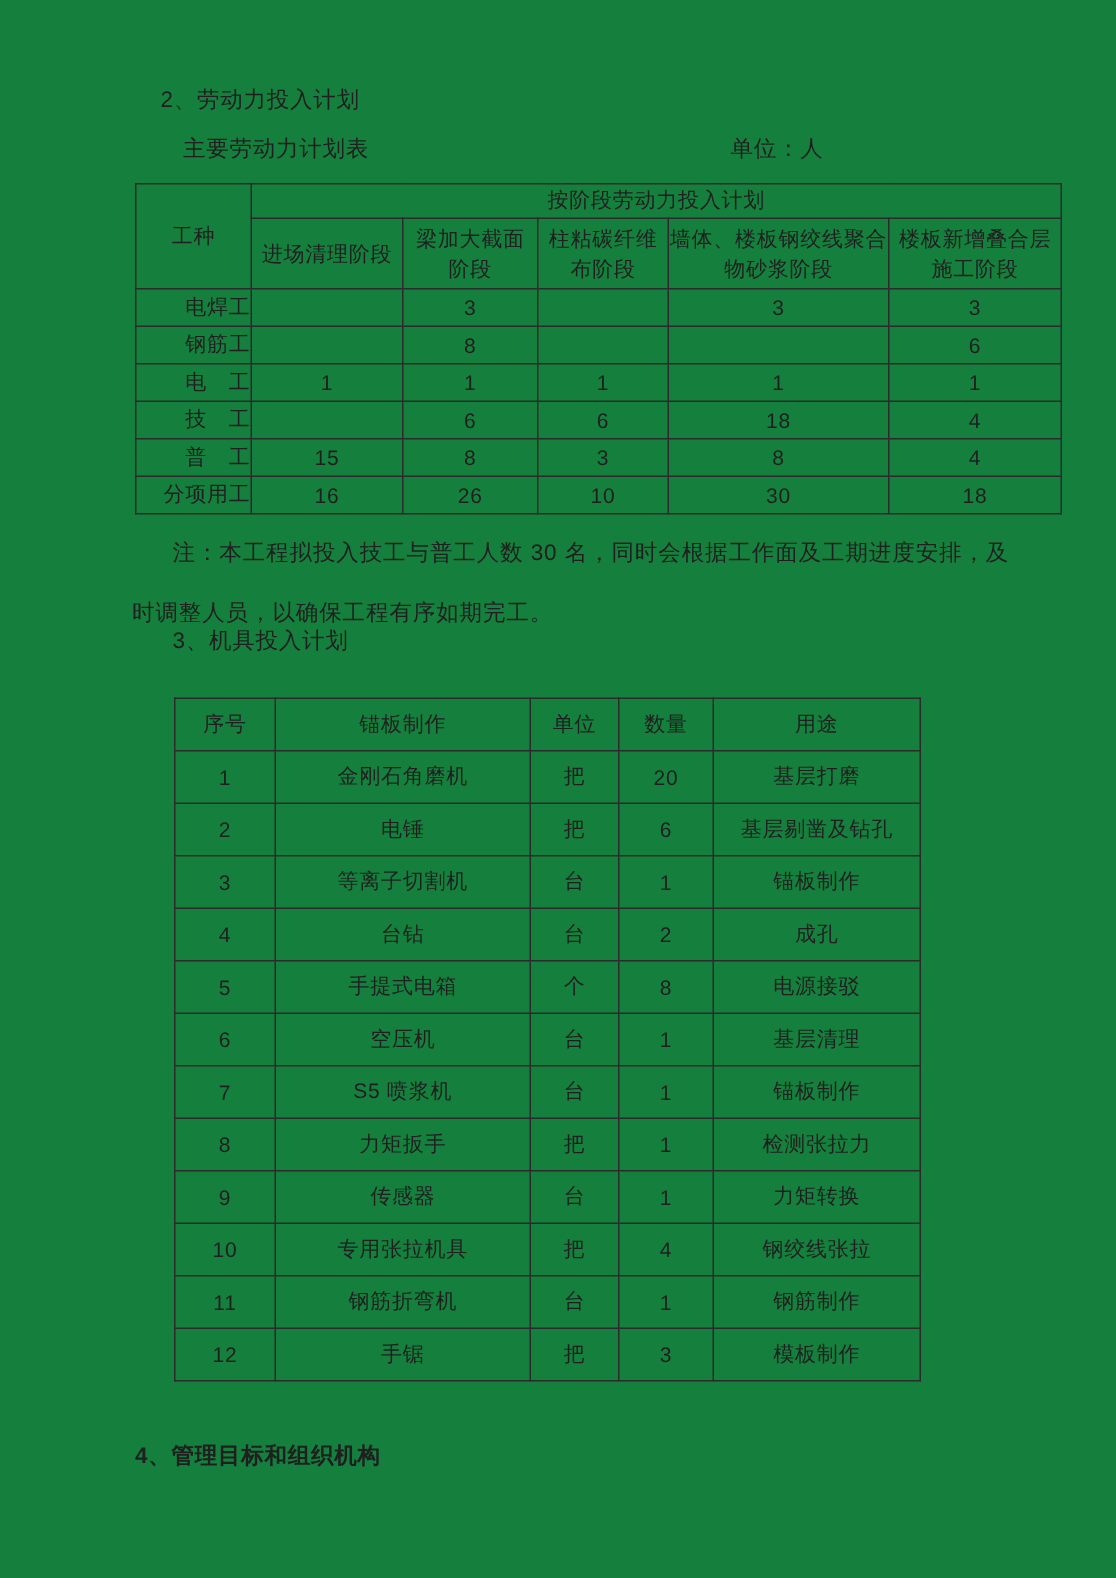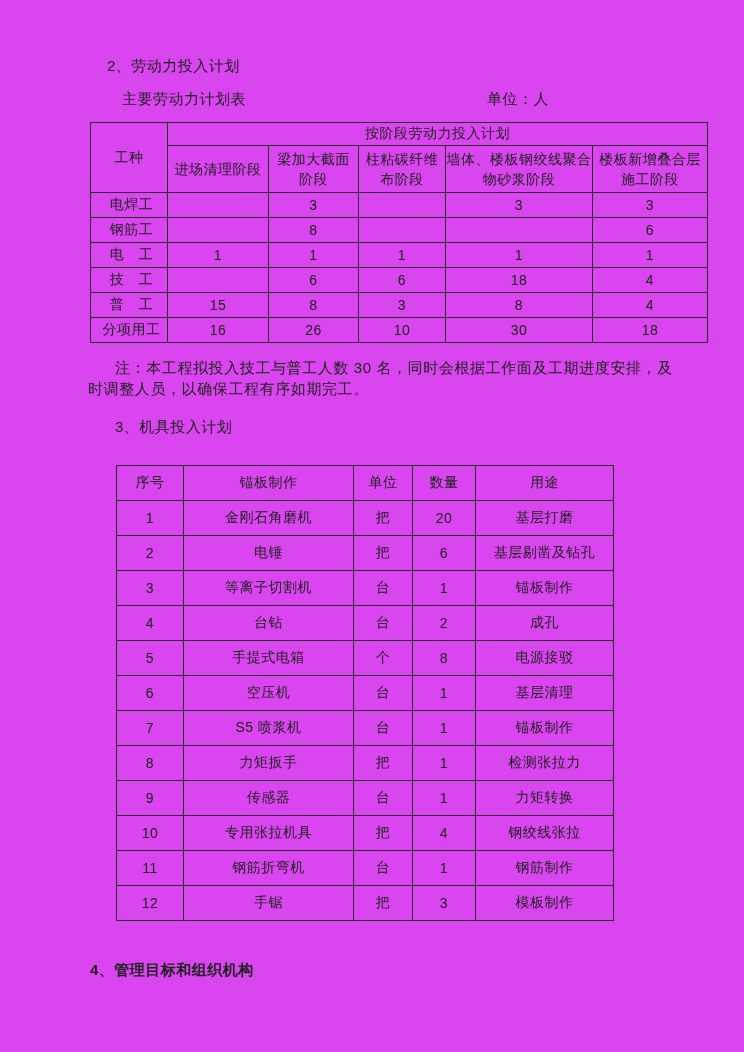--- a/index.html
+++ b/index.html
@@ -1,34 +1,34 @@
 <!DOCTYPE html>
 <html><head>
 <meta charset="utf-8">
 <style>
   html,body{margin:0;padding:0;background:#e8e8e8;}
   .page{
-    position:relative;width:744px;height:1052px;background:#d946ef;
+    position:relative;width:744px;height:1052px;background:#15803d;
     font-family:"Liberation Sans", sans-serif;color:#1f1f1f;overflow:hidden;
     margin:0 auto;
   }
   .abs{position:absolute;white-space:nowrap;}
   .heading{font-size:15px;letter-spacing:0.5px;}
   table{border-collapse:collapse;position:absolute;table-layout:fixed;}
   th,td{
     border:1px solid #2b2b2b;font-weight:normal;font-size:14px;
     text-align:center;vertical-align:middle;padding:0;overflow:hidden;
     letter-spacing:0.5px;
   }
   
   .t1{left:90px;top:122px;}
   .t1 .hr1 th{height:22px;}
   .t1 .hr2 th{height:46px;white-space:pre-line;line-height:20px;}
   .t1 td{height:24px;}
-  .t1 td.rowlabel{text-align:center;padding-left:5px;}
+  .t1 td.rowlabel{text-align:right;padding-left:5px;}
   .t1 th.corner{height:auto;}
   
   .t2{left:116px;top:465px;}
   .t2 th,.t2 td{height:34px;}
   
   .note-line{font-size:15px;letter-spacing:0.6px;}
 </style>
 </head>
 <body>
 
@@ -109,21 +109,21 @@
       <td>16</td>
       <td>26</td>
       <td>10</td>
       <td>30</td>
       <td>18</td>
     </tr>
   </tbody>
     </table>
 
   <div class="abs note-line" style="left:115px;top:359px;">注：本工程拟投入技工与普工人数 30 名，同时会根据工作面及工期进度安排，及</div>
-  <div class="abs note-line" style="left:88px;top:380px;">时调整人员，以确保工程有序如期完工。</div>
+  <div class="abs note-line" style="left:88px;top:399px;">时调整人员，以确保工程有序如期完工。</div>
 
   <div class="abs heading" style="left:115px;top:418px;">3、机具投入计划</div>
 
   <table class="t2">
     <colgroup>
       <col style="width:67px">
         <col style="width:170px">
         <col style="width:59px">
       <col style="width:63px">
         <col style="width:138px">

